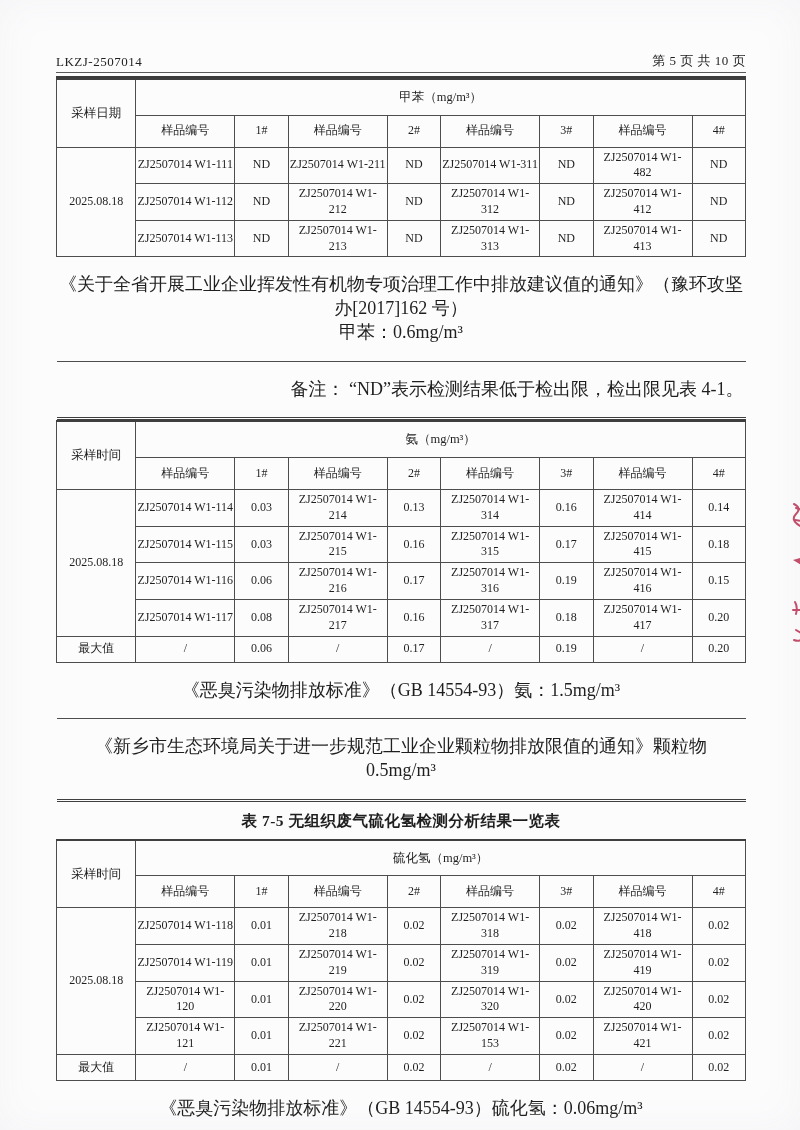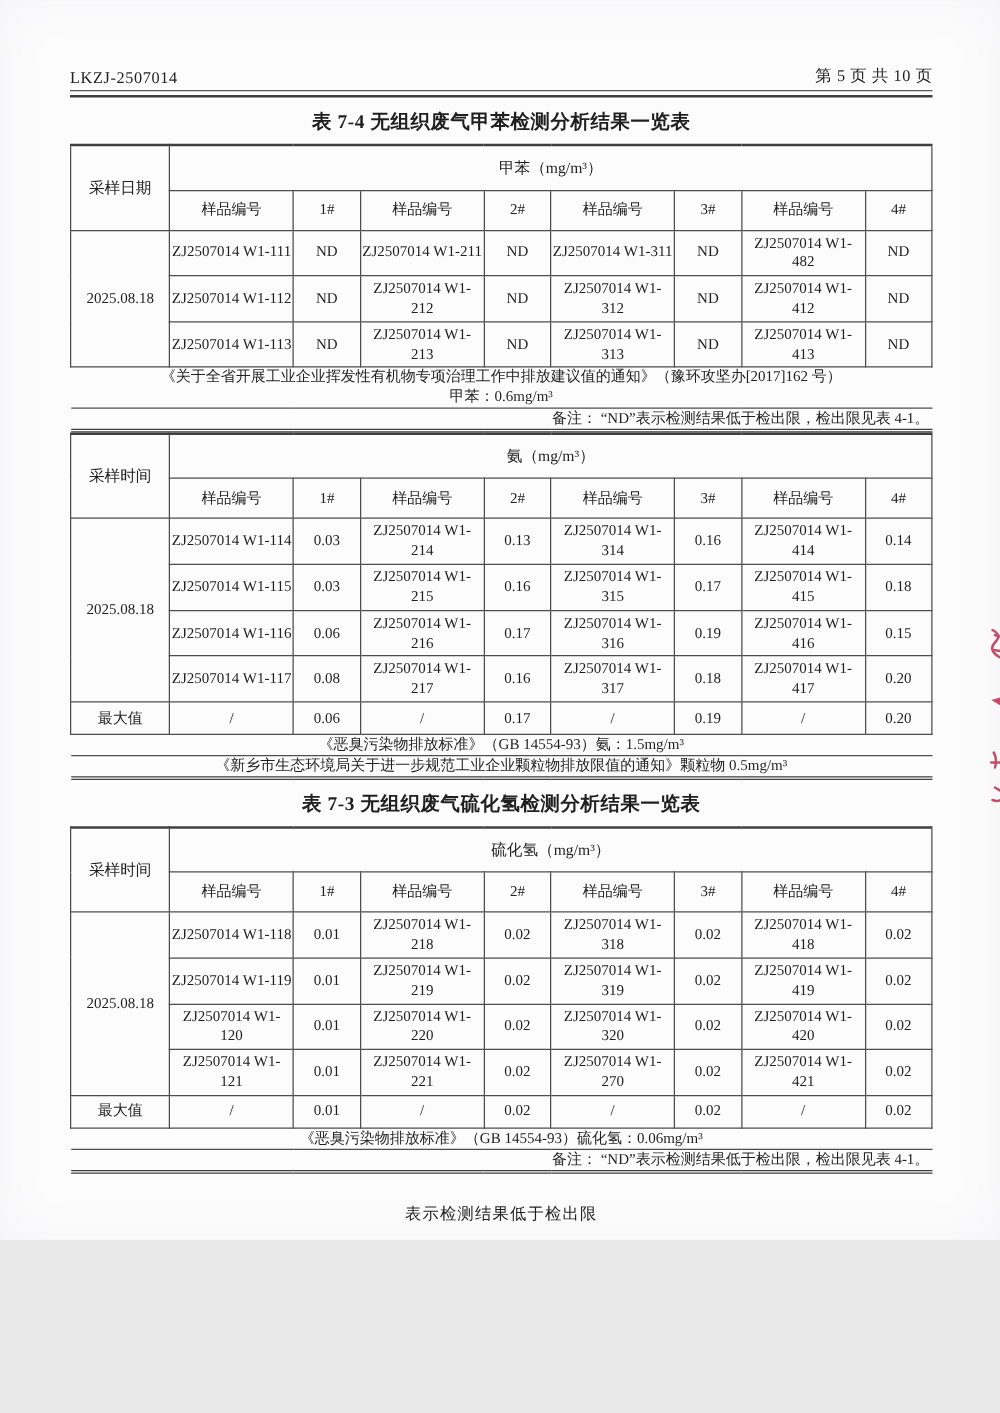--- a/index.html
+++ b/index.html
@@ -1,19 +1,19 @@
 <!DOCTYPE html>
 <html><head>
 <meta charset="utf-8">
 <style>
   * { margin:0; padding:0; box-sizing:border-box; }
   html,body { background:#e9e9ea; }
   .page {
     position:relative;
-    width:800px; height:992px;
+    width:800px; height:1130px;
     margin:0 auto;
     background:#fcfcfd;
     color:#1f1f1f;
     font-family:"Liberation Serif","DejaVu Serif",serif;
     overflow:hidden;
     box-shadow:inset 0 0 40px rgba(120,120,140,0.06);
   }
   .content { position:absolute; left:56px; right:54px; top:0; }
 
   
@@ -46,21 +46,21 @@
     font-weight:normal;
     overflow:hidden;
   }
   table.result .group-head { height:36px; font-size:12.5px; }
   table.result .sub-head th { height:32px; }
   table.result td.sample-cell { height:35px; }
   table.result td.date-cell { font-size:12px; }
   table.result tr.max-row td { height:26px; }
   table.result td.note-cell, table.result td.remark-cell {
     border-left:none; border-right:none;
-    font-size:12px; padding:0 2px;
+    font-size:18px; padding:16px 2px;
   }
   table.result td.remark-cell { text-align:right; padding-left:3px; }
 
   
   .page-footer {
     margin-top:23px; text-align:center; font-size:13px; letter-spacing:1px;
   }
 
   
   .stamp-fragment { position:absolute; right:0; top:488px; width:16px; height:175px; overflow:hidden; }
@@ -70,21 +70,20 @@
 
 <div class="page">
   <div class="content">
 
     <div class="page-header">
       <span>LKZJ-2507014</span>
       <span>第 5 页 共 10 页</span>
     </div>
     <div class="header-rule"></div>
 
-    <div class="tbl-title">表 7-4 无组织废气甲苯检测分析结果一览表</div>
     <table class="result">
       <colgroup>
         <col style="width:11.5%">
         <col style="width:14.35%">
           <col style="width:7.75%">
         <col style="width:14.35%">
           <col style="width:7.75%">
         <col style="width:14.35%">
           <col style="width:7.75%">
         <col style="width:14.35%">
@@ -237,21 +236,21 @@
             </td>
           </tr>
           <tr>
             <td colspan="9" class="note-cell">
               <div>《新乡市生态环境局关于进一步规范工业企业颗粒物排放限值的通知》颗粒物 0.5mg/m³</div>
             </td>
           </tr>
         </tbody>
     </table>
 
-    <div class="tbl-title">表 7-3 无组织废气硫化氢检测分析结果一览表</div>
+    <div class="tbl-title">表 7-5 无组织废气硫化氢检测分析结果一览表</div>
     <table class="result">
       <colgroup>
         <col style="width:11.5%">
         <col style="width:14.35%">
           <col style="width:7.75%">
         <col style="width:14.35%">
           <col style="width:7.75%">
         <col style="width:14.35%">
           <col style="width:7.75%">
         <col style="width:14.35%">
@@ -303,21 +302,21 @@
             <td class="sample-cell">ZJ2507014 W1-320</td>
             <td class="value-cell">0.02</td>
             <td class="sample-cell">ZJ2507014 W1-420</td>
             <td class="value-cell">0.02</td>
           </tr>
           <tr>
             <td class="sample-cell">ZJ2507014 W1-121</td>
             <td class="value-cell">0.01</td>
             <td class="sample-cell">ZJ2507014 W1-221</td>
             <td class="value-cell">0.02</td>
-            <td class="sample-cell">ZJ2507014 W1-270</td>
+            <td class="sample-cell">ZJ2507014 W1-153</td>
             <td class="value-cell">0.02</td>
             <td class="sample-cell">ZJ2507014 W1-421</td>
             <td class="value-cell">0.02</td>
           </tr>
           <tr class="max-row">
             <td>最大值</td>
             <td>/</td>
             <td>0.01</td>
             <td>/</td>
             <td>0.02</td>

